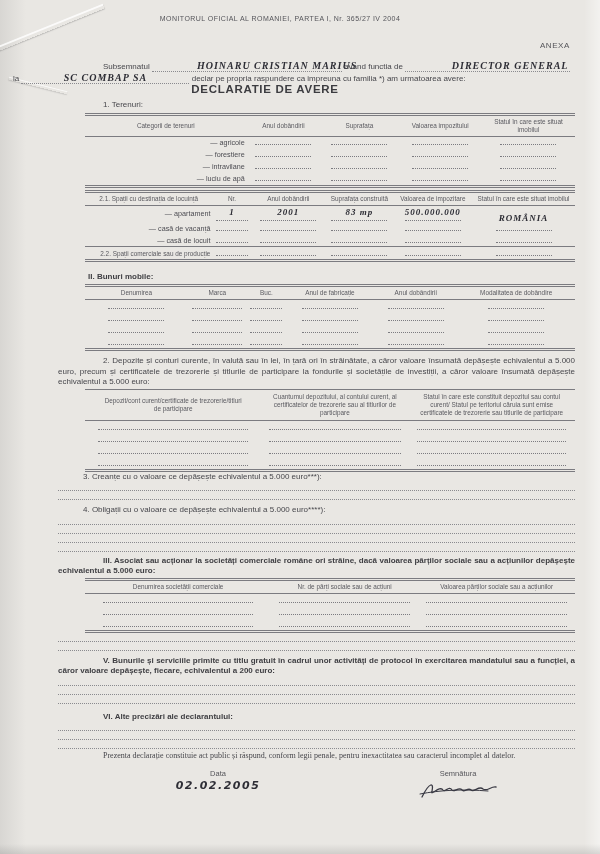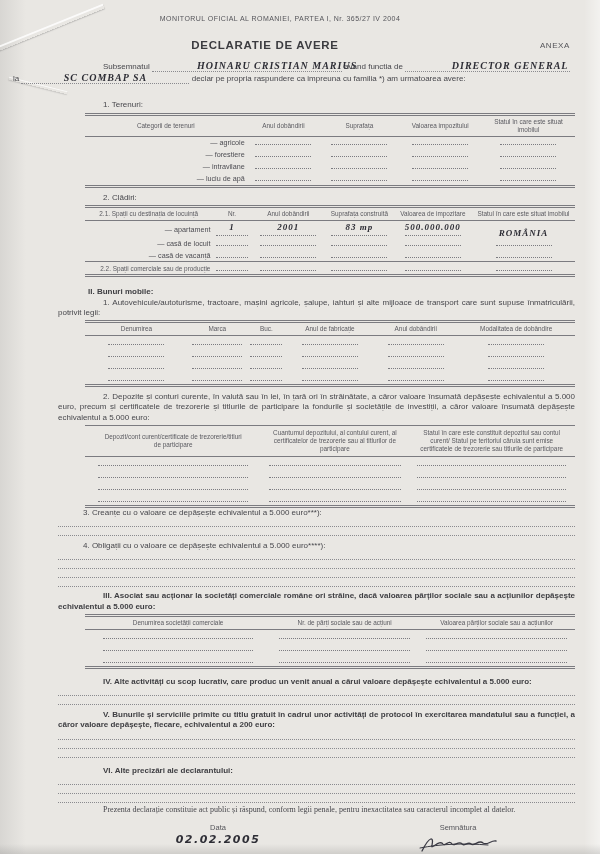--- a/index.html
+++ b/index.html
@@ -15,21 +15,21 @@
         border-top:2px solid rgba(255,255,255,.8);box-shadow:0 1px 1px rgba(120,120,120,.35);
         transform:rotate(-22deg);}
   .crease2{position:absolute;left:8px;top:84px;width:60px;height:2px;
         border-top:1px solid rgba(255,255,255,.7);box-shadow:0 1px 1px rgba(120,120,120,.25);
         transform:rotate(14deg);}
 
   .masthead{position:absolute;top:15px;left:0;right:40px;text-align:center;
         font-size:7px;letter-spacing:.45px;color:#55555a;}
   .titlebar{position:absolute;top:39px;left:0;right:0;height:16px;}
   .doc-title{position:absolute;left:0;right:70px;text-align:center;
-        font-size:11.5px;font-weight:bold;letter-spacing:.7px;color:#3c3c40;}
+        font-size:11.5px;font-weight:bold;letter-spacing:.7px;color:#3c3c40;margin-top:44px;}
   .annex{position:absolute;right:30px;top:2px;font-size:8px;letter-spacing:.6px;color:#55555a;}
 
   .content{position:absolute;top:60px;left:58px;width:517px;font-size:8px;line-height:1.28;}
 
   .par{text-align:justify;text-indent:45px;margin:0;}
   .b{font-weight:bold;color:#3e3e42;}
 
   .hand{font-style:italic;font-weight:600;font-size:10px;letter-spacing:1px;
         color:#2d2d35;white-space:nowrap;font-family:Liberation Serif, serif;}
   .hand-sm{font-size:9px;}
@@ -142,21 +142,20 @@
         <tr>
           <td class="lab">— luciu de apă</td>
           <td><span class="dots"></span></td>
           <td><span class="dots"></span></td>
           <td><span class="dots"></span></td>
           <td><span class="dots"></span></td>
         </tr>
       </tbody>
     </table>
 
-    <p class="subitem" style="margin-top:5px;">2. Clădiri:</p>
 
     <table class="tbl">
       <colgroup>
           <col style="width:26%">
           <col style="width:8%">
           <col style="width:15%">
           <col style="width:14%">
           <col style="width:16%">
           <col style="width:21%">
         </colgroup>
@@ -197,48 +196,47 @@
                 <span class="dots"></span>
               </span>
             </td>
           <td>
               <span class="cellstack">
                 <span class="hand hand-sm">ROMÂNIA</span>
               </span>
             </td>
         </tr>
         <tr>
+          <td class="lab">— casă de vacanță</td>
+          <td><span class="dots n"></span></td>
+          <td><span class="dots"></span></td>
+          <td><span class="dots"></span></td>
+          <td><span class="dots"></span></td>
+          <td><span class="dots"></span></td>
+        </tr>
+        <tr>
           <td class="lab">— casă de locuit</td>
-          <td><span class="dots n"></span></td>
-          <td><span class="dots"></span></td>
-          <td><span class="dots"></span></td>
-          <td><span class="dots"></span></td>
-          <td><span class="dots"></span></td>
-        </tr>
-        <tr>
-          <td class="lab">— casă de vacanță</td>
           <td><span class="dots n"></span></td>
           <td><span class="dots"></span></td>
           <td><span class="dots"></span></td>
           <td><span class="dots"></span></td>
           <td><span class="dots"></span></td>
         </tr>
         <tr class="row22">
           <td class="lab">2.2. Spații comerciale sau de producție</td>
           <td><span class="dots n"></span></td>
           <td><span class="dots"></span></td>
           <td><span class="dots"></span></td>
           <td><span class="dots"></span></td>
           <td><span class="dots"></span></td>
         </tr>
       </tbody>
     </table>
 
     <p class="heading b" style="margin-top:10px;">II. Bunuri mobile:</p>
-    <p class="par">1. Autovehicule/autoturisme, tractoare, mașini agricole, șalupe, iahturi și alte mijloace de transport care sunt supuse înmatriculării, potrivit legii:</p>
 
     <table class="tbl">
       <colgroup>
           <col style="width:21%">
           <col style="width:12%">
           <col style="width:8%">
           <col style="width:18%">
           <col style="width:17%">
           <col style="width:24%">
         </colgroup>
@@ -365,21 +363,20 @@
             <td><span class="dots w"></span></td>
           </tr>
         <tr>
             <td><span class="dots w"></span></td>
             <td><span class="dots w"></span></td>
             <td><span class="dots w"></span></td>
           </tr>
       </tbody>
     </table>
 
-    <p class="par b" style="margin-top:8px;">IV. Alte activități cu scop lucrativ, care produc un venit anual a cărui valoare depășește echivalentul a 5.000 euro:</p>
     <div class="dotline"></div>
     <div class="dotline"></div>
 
     <p class="par b" style="margin-top:5px;">V. Bunurile și serviciile primite cu titlu gratuit în cadrul unor activități de protocol în exercitarea mandatului sau a funcției, a căror valoare depășește, fiecare, echivalentul a 200 euro:</p>
     <div class="dotline"></div>
     <div class="dotline"></div>
     <div class="dotline"></div>
 
     <p class="par b" style="margin-top:8px;">VI. Alte precizări ale declarantului:</p>
     <div class="dotline"></div>

